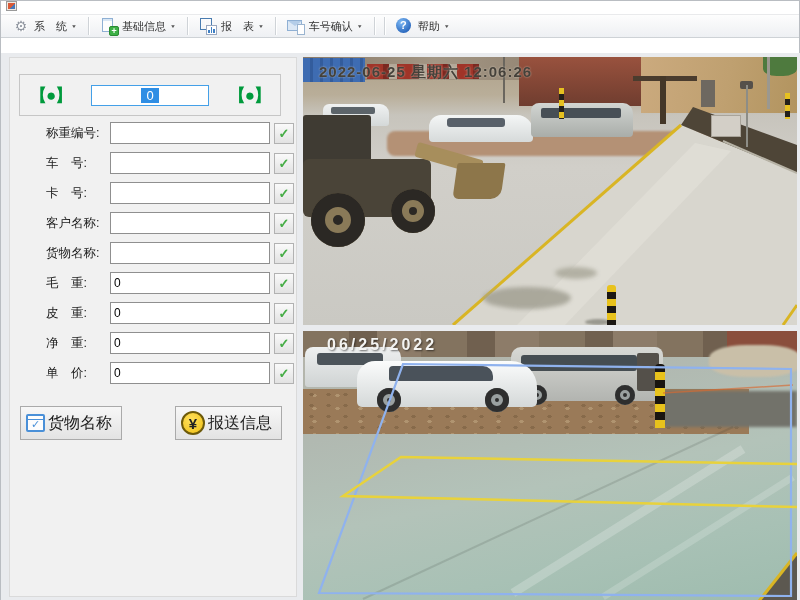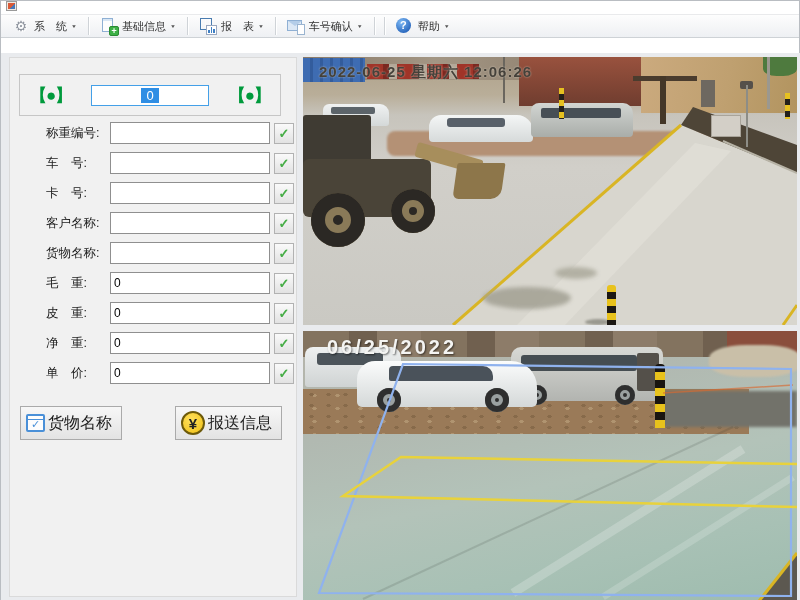--- a/index.html
+++ b/index.html
@@ -83,21 +83,21 @@
     border:2px solid #6d5a0a; color:#222; font-size:15px; font-weight:bold;
     display:flex; align-items:center; justify-content:center; }
 
   
   .cam { position:absolute; left:302px; width:494px; overflow:hidden; background:#b8b8b0; }
   .cam1 { top:4px; height:268px; }
   .cam2 { top:278px; height:270px; }
   .abs { position:absolute; }
   .ts1 { position:absolute; left:16px; top:6px; font-size:15px; font-weight:bold; color:#45413a;
     letter-spacing:1px; text-shadow:0 0 2px rgba(235,228,215,.7); white-space:nowrap; }
-  .ts2 { position:absolute; left:24px; top:5px; font-size:20px; font-weight:bold; color:#f4f4f2;
+  .ts2 { position:absolute; left:24px; top:5px; font-size:16px; font-weight:bold; color:#f4f4f2;
     letter-spacing:3px; text-shadow:1px 1px 2px rgba(0,0,0,.55); }
 
   
   .c1-base { inset:0; background:linear-gradient(180deg,#ad9f88 0,#b9ae99 38px,#c7c4bc 58px,#d1cfc9 110px,#cac9c3 100%); }
   .c1-bldg { left:0; top:0; width:220px; height:23px; background:linear-gradient(90deg,#8a7a68,#a39684 60%,#968876); }
   .c1-tarp { left:0; top:1px; width:62px; height:24px;
     background:repeating-linear-gradient(90deg,#3e6cb2 0 7px,#335c9c 7px 10px); }
   .c1-trucks { left:64px; top:7px; width:112px; height:15px;
     background:repeating-linear-gradient(90deg,#a03428 0 16px,#7a2820 16px 22px,#b3a898 22px 30px); }
   .c1-brick { left:216px; top:0; width:122px; height:49px;

